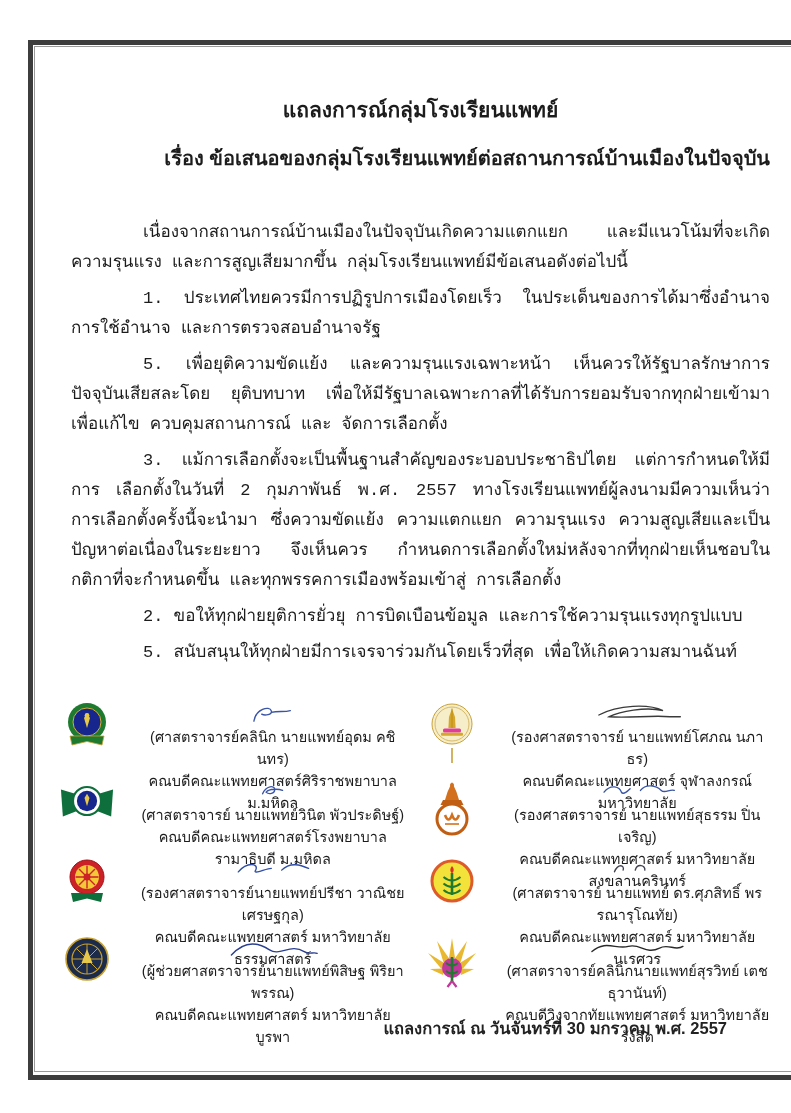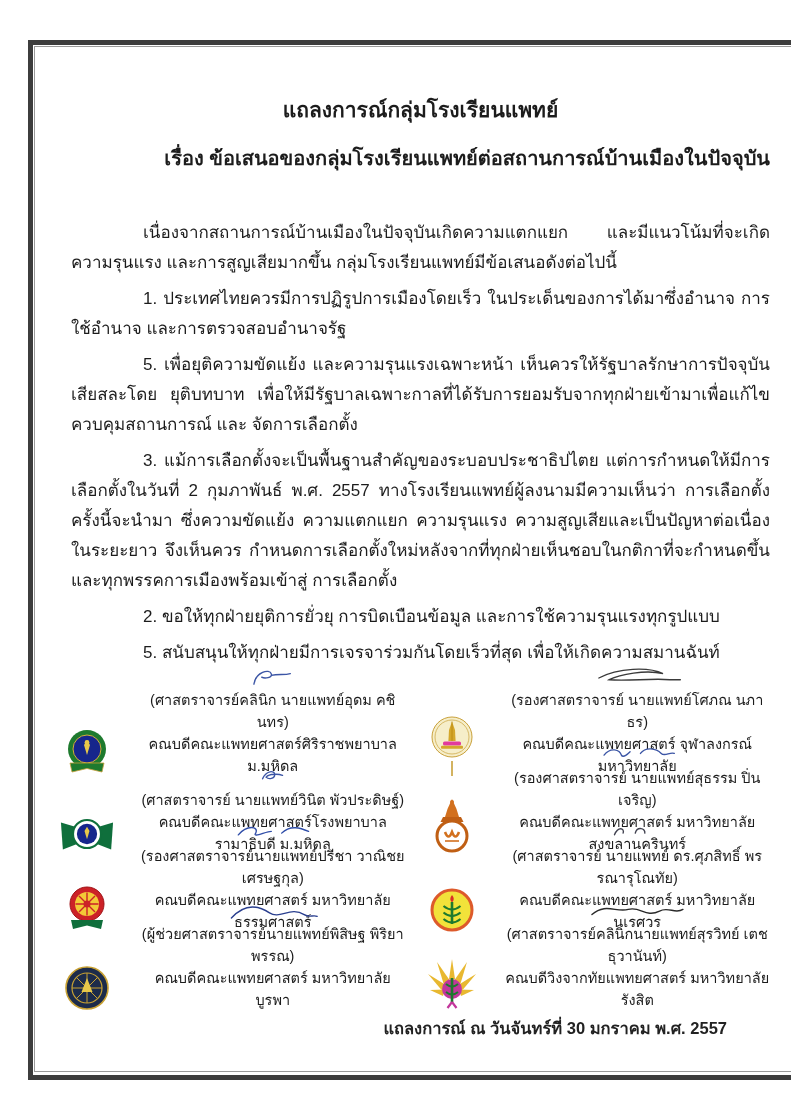--- a/index.html
+++ b/index.html
@@ -17,27 +17,27 @@
     box-sizing:border-box;padding:46px 36px 0 36px;
   }
   .doc-title{
     text-align:center;font-weight:bold;font-size:21px;margin:0 0 16px 0;
   }
   .doc-subject{
     text-align:right;font-weight:bold;font-size:20px;margin:0 0 44px 0;
   }
   .body-text p{
     margin:0 0 6px 0;font-size:17px;line-height:30px;
-    text-align:justify;text-indent:72px;
+    text-align:justify;text-indent:72px;font-family:Liberation Mono, monospace;
   }
   .sig-grid{
     display:grid;grid-template-columns:1fr 1fr;
     margin:34px 0 0 -12px;column-gap:18px;row-gap:3px;
   }
-  .sig-cell{display:flex;align-items:flex-end;gap:25px;height:75px;}
+  .sig-cell{display:flex;align-items:flex-start;gap:25px;height:75px;}
   .sig-logo{width:56px;flex:0 0 56px;display:flex;justify-content:center;align-items:center;}
   .sig-text{flex:1;text-align:center;}
   .sig-scribble{height:26px;display:block;margin:0 auto -2px auto;}
   .sig-name{font-size:14.5px;line-height:22px;}
   .sig-title{font-size:14.5px;line-height:22px;}
   .doc-footer{
     position:absolute;right:64px;bottom:72px;
     font-size:16.5px;font-weight:bold;color:#222;
   }
 </style>

